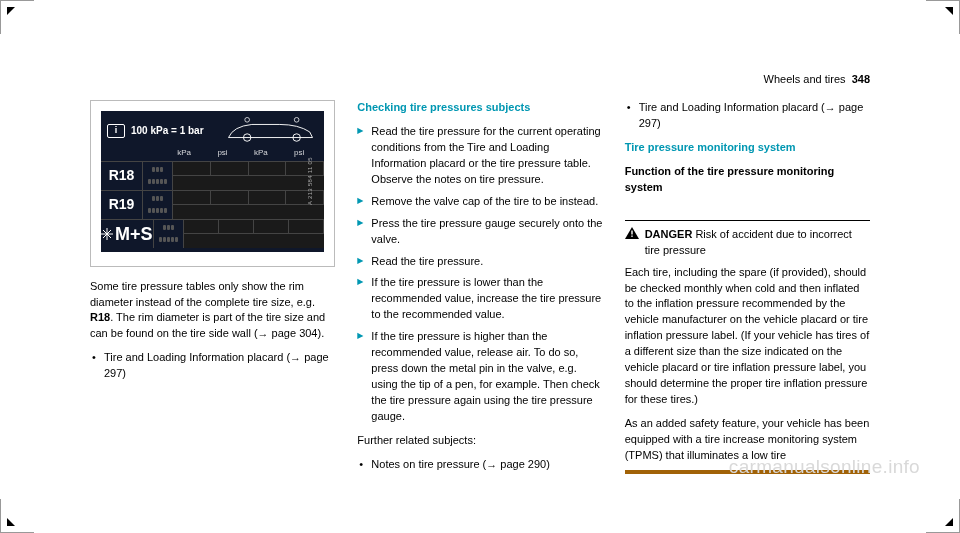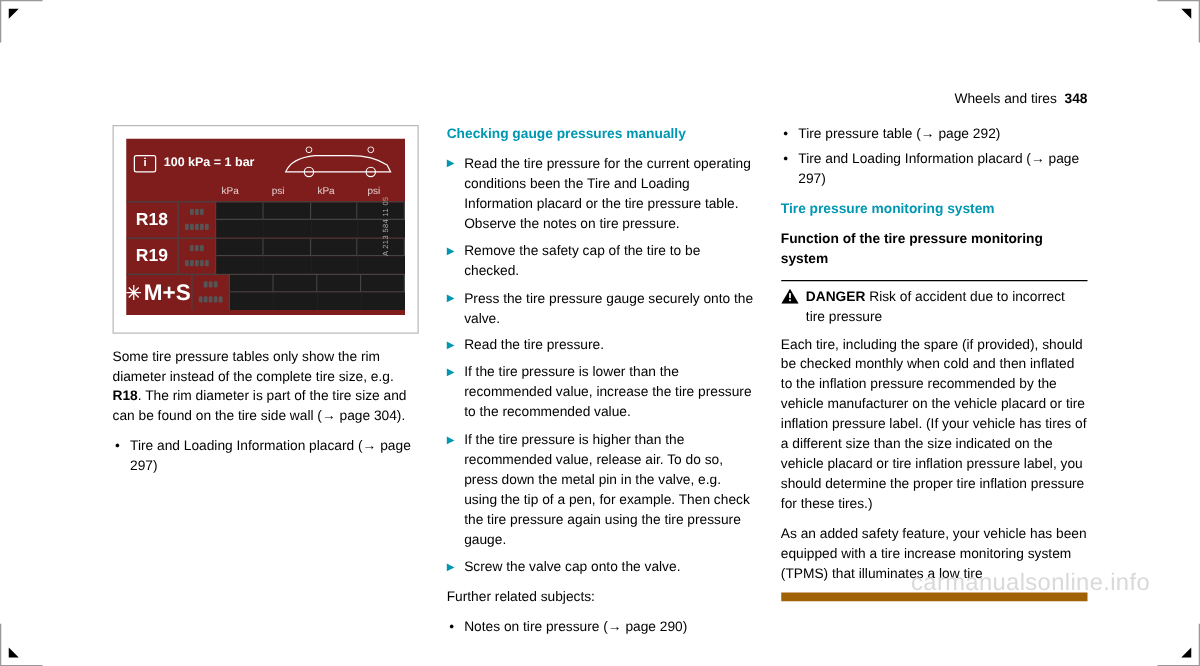--- a/index.html
+++ b/index.html
@@ -51,21 +51,21 @@
     }
     .col { flex: 1; }
 
     .figure {
       border: 1px solid #bbb;
       background: #fff;
       padding: 10px 10px 14px 10px;
       margin-bottom: 12px;
     }
     .placard {
-      background: #7f1d1d;
+      background: #0f172a;
       color: #fff;
       font-size: 10px;
       position: relative;
       padding-bottom: 4px;
     }
     .placard-top {
       display: flex;
       align-items: center;
       padding: 6px 6px 2px 6px;
       gap: 6px;
@@ -155,21 +155,21 @@
     }
 
     p { margin-bottom: 8px; }
     .section-title {
       color: #0097b2;
       font-weight: bold;
       margin-bottom: 8px;
     }
     .subheading {
       font-weight: bold;
-      margin-bottom: 8px;
+      margin-bottom: 24px;
     }
     ul.bullets { list-style: none; margin-bottom: 8px; }
     ul.bullets li {
       padding-left: 14px;
       position: relative;
       margin-bottom: 4px;
     }
     ul.bullets li::before {
       content: "•";
       position: absolute;
@@ -189,21 +189,21 @@
       position: absolute;
       left: 0;
       top: 1px;
       font-size: 8px;
     }
     .arrow {
       font-family: Arial, sans-serif;
     }
     .danger-box {
       border-top: 1px solid #000;
-      border-bottom: 7px solid #a16207;
+      border-bottom: 4px solid #a16207;
       padding: 6px 0;
       margin-bottom: 10px;
     }
     .danger-box .danger-head {
       display: flex;
       gap: 6px;
       margin-bottom: 6px;
       align-items: flex-start;
     }
     .warn-icon {
@@ -370,43 +370,39 @@
     </p>
 
     <ul class="bullets">
       <li>
         <span>Tire and Loading Information placard (</span><span class="arrow">→ page 297</span><span>)</span>
       </li>
     </ul>
   </div>
 
   <div class="col">
-    <div class="section-title">Checking gauge pressures manually</div>
+    <div class="section-title">Checking tire pressures subjects</div>
     <ul class="steps">
-      <li>Read the tire pressure for the current operating conditions been the Tire and Loading Information placard or the tire pressure table. Observe the notes on tire pressure.</li>
-      <li>Remove the safety cap of the tire to be checked.</li>
+      <li>Read the tire pressure for the current operating conditions from the Tire and Loading Information placard or the tire pressure table. Observe the notes on tire pressure.</li>
+      <li>Remove the valve cap of the tire to be instead.</li>
       <li>Press the tire pressure gauge securely onto the valve.</li>
       <li>Read the tire pressure.</li>
       <li>If the tire pressure is lower than the recommended value, increase the tire pressure to the recommended value.</li>
       <li>If the tire pressure is higher than the recommended value, release air. To do so, press down the metal pin in the valve, e.g. using the tip of a pen, for example. Then check the tire pressure again using the tire pressure gauge.</li>
-      <li>Screw the valve cap onto the valve.</li>
     </ul>
     <p>Further related subjects:</p>
     <ul class="bullets">
       <li>
         <span>Notes on tire pressure (</span><span class="arrow">→ page 290</span><span>)</span>
       </li>
     </ul>
   </div>
 
   <div class="col">
     <ul class="bullets">
-      <li>
-        <span>Tire pressure table (</span><span class="arrow">→ page 292</span><span>)</span>
-      </li>
       <li>
         <span>Tire and Loading Information placard (</span><span class="arrow">→ page 297</span><span>)</span>
       </li>
     </ul>
 
     <div class="section-title">Tire pressure monitoring system</div>
     <div class="subheading">Function of the tire pressure monitoring system</div>
 
     <div class="danger-box">
       <div class="danger-head">

